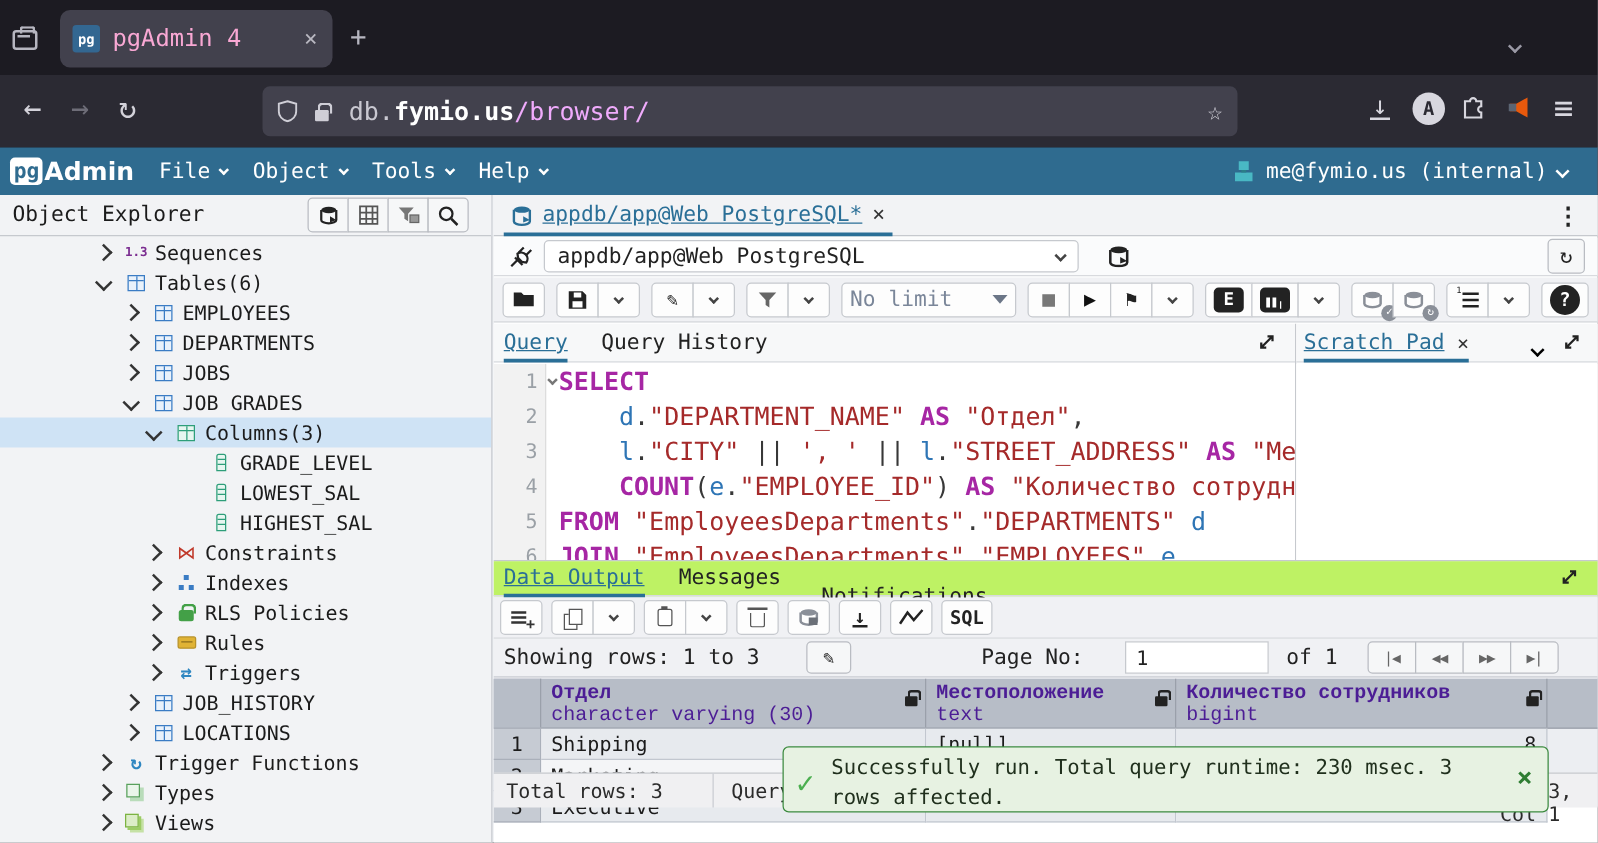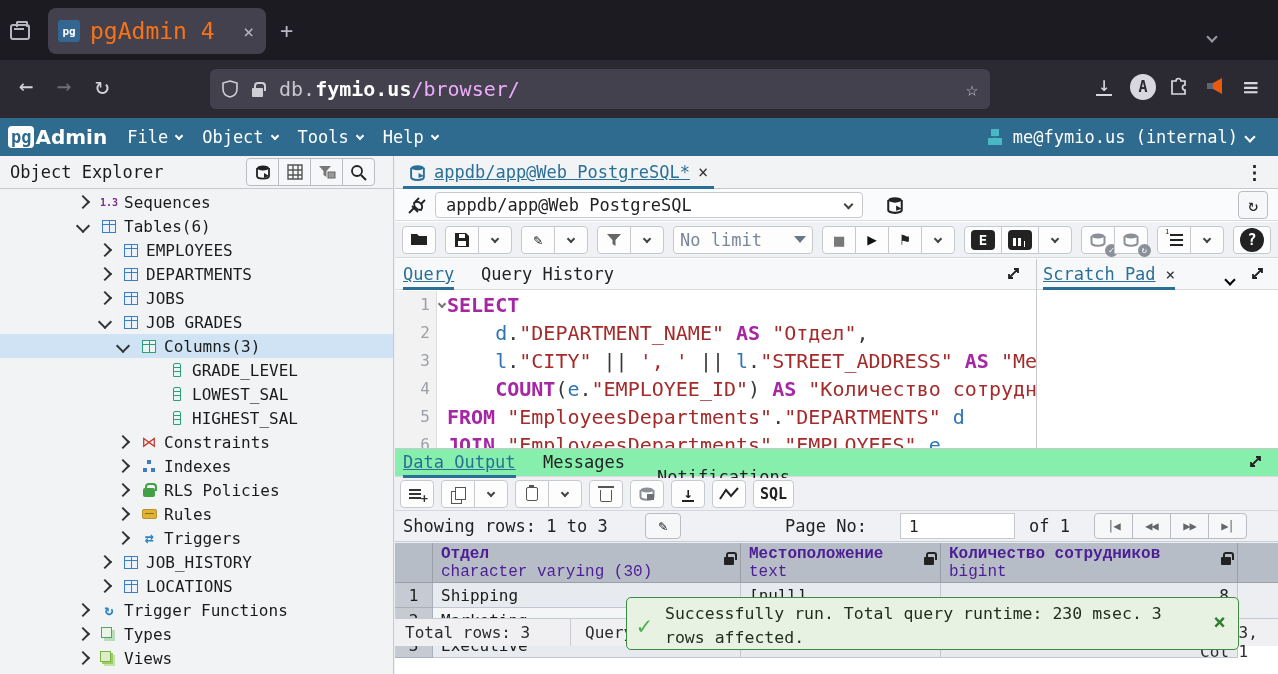--- a/index.html
+++ b/index.html
@@ -8,21 +8,21 @@
   #stage { position:absolute; inset:0; width:1278px; height:674px; }
 
   
   #tabbar { position:absolute; left:0; top:0; width:1278px; height:60px; background:#1c1b22; }
   #toolbox-btn { position:absolute; left:10px; top:20px; width:24px; height:22px; color:#b6b6c0; }
   .toolbox-shape { width:20px; height:16px; border:2px solid #b6b6c0; border-radius:3px; margin-top:4px; position:relative;}
   .toolbox-shape::before { content:""; position:absolute; left:4px; top:-5px; width:8px; height:4px; border:2px solid #b6b6c0; border-bottom:none; border-radius:2px 2px 0 0;}
   .toolbox-shape::after { content:""; position:absolute; left:2px; top:2px; width:10px; height:2px; background:#b6b6c0;}
   #browser-tab { position:absolute; left:48px; top:8px; width:218px; height:46px; background:#42414d; border-radius:8px; display:flex; align-items:center; padding:0 10px; }
   #favicon { width:22px; height:22px; background:#336791; color:#fff; border-radius:3px; font-size:11px; font-weight:bold; display:flex; align-items:center; justify-content:center; }
-  #tab-title { color:#f97316; font-size:23px; margin-left:10px; white-space:nowrap; flex:1; }
+  #tab-title { color:#f9a8d4; font-size:19px; margin-left:10px; white-space:nowrap; flex:1; }
   #tab-close { color:#b9b8c1; font-size:18px; padding:0 2px; }
   #new-tab-btn { position:absolute; left:280px; top:22px; color:#b6b6c0; font-size:22px; line-height:18px;}
   #alltabs-btn { position:absolute; left:1208px; top:26px; }
   .chev { display:inline-block; width:8px; height:8px; border-right:2px solid currentColor; border-bottom:2px solid currentColor; }
   .chev.down { transform:rotate(45deg); }
   .chev.right { transform:rotate(-45deg); }
   .chev.grey { color:#9a99a5; }
 
   #navbar { position:absolute; left:0; top:60px; width:1278px; height:58px; background:#2b2a33; display:flex; align-items:center; }
   .nav-ico { color:#d3d2da; font-size:24px; width:36px; text-align:center; }
@@ -147,21 +147,21 @@
   #scratch-panel { position:absolute; left:641px; top:103px; width:242px; height:189px; background:#fff; border-left:1px solid #c6c9ce; }
   #scratch-header { position:absolute; left:0; top:0; width:100%; height:31px; background:#f7f8f9; border-bottom:1px solid #d8dade;}
   #scratch-tab { position:absolute; left:6px; top:5px; display:flex; gap:10px; align-items:center; border-bottom:3px solid #2a6f97; padding-bottom:3px;}
   #scratch-title { color:#2a6f97; font-size:17px; text-decoration:underline;}
   #scratch-close { color:#333; font-size:16px; }
   #scratch-min { position:absolute; right:44px; top:10px; }
   #scratch-expand { right:12px; top:7px; }
 
   
   #output { position:absolute; left:0; top:292px; width:883px; height:197px; background:#eceef2; border-top:1px solid #c6c9ce;}
-  #out-tabs { position:absolute; left:0; top:0; width:100%; height:28px; background:#86efac; border-bottom:1px solid #d8dade; }
+  #out-tabs { position:absolute; left:0; top:0; width:100%; height:28px; background:#bef264; border-bottom:1px solid #d8dade; }
   #tab-dataout { left:8px; top:3px; } #tab-msgs { left:148px; top:3px;} #tab-notif { left:262px; top:18px;}
   #out-expand { right:14px; top:5px; }
   #out-toolbar { position:absolute; left:0; top:29px; width:100%; height:33px; background:#f0f1f4; border-bottom:1px solid #d5d7db; display:flex; align-items:center; padding-left:6px; gap:8px;}
   .addrow-ic { position:relative; width:16px; height:14px;}
   .addrow-ic::before{ content:""; position:absolute; left:0; top:2px; width:12px; height:2px; background:#333; box-shadow:0 4px 0 #333, 0 8px 0 #333;}
   .addrow-ic::after{ content:"+"; position:absolute; right:-3px; bottom:-5px; color:#333; font-size:12px; font-weight:bold;}
   .copy-ic { width:11px; height:13px; border:1.5px solid #555; background:#fff; box-shadow:-4px 4px 0 -1px #fff, -4px 4px 0 #555; margin:-2px 0 0 4px;}
   .paste-ic { width:12px; height:14px; border:1.5px solid #555; border-radius:2px; position:relative; background:#fff;}
   .paste-ic::before{ content:""; position:absolute; left:2px; top:-3px; width:5px; height:3px; background:#555;}
   .trash-ic { width:12px; height:12px; border:1.5px solid #555; border-top:none; border-radius:0 0 2px 2px; position:relative; margin-top:3px;}

